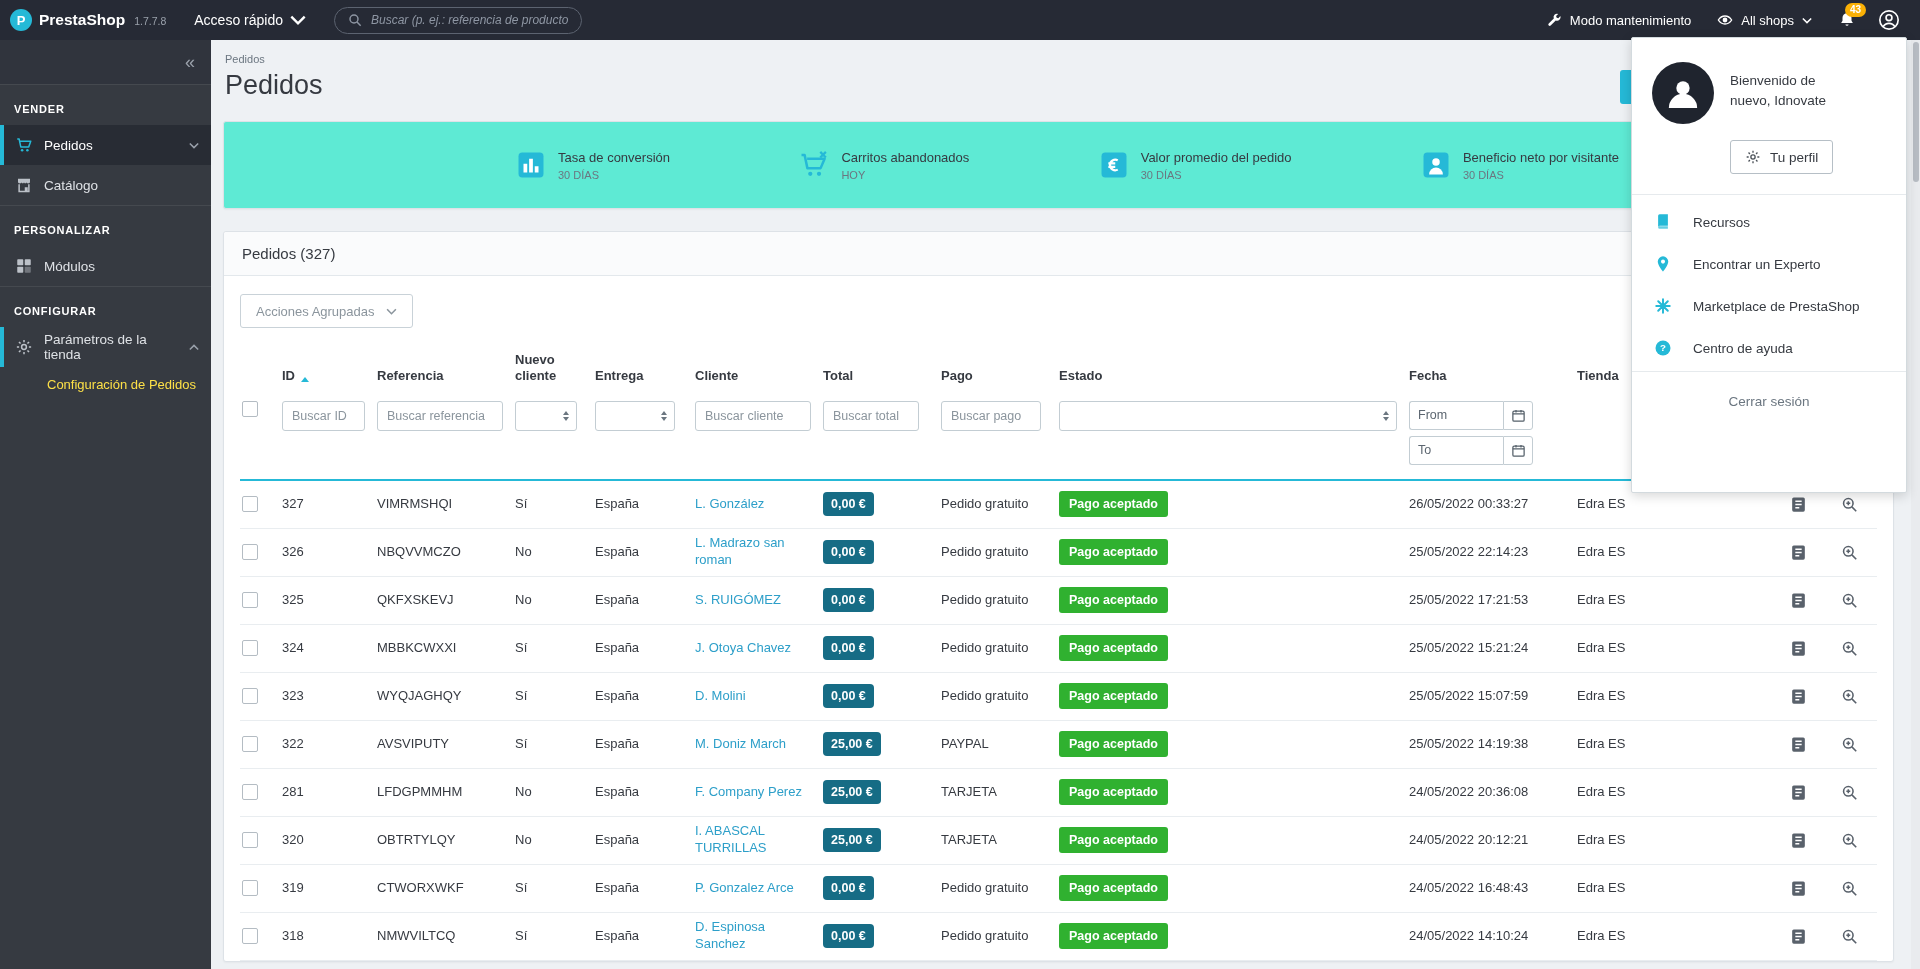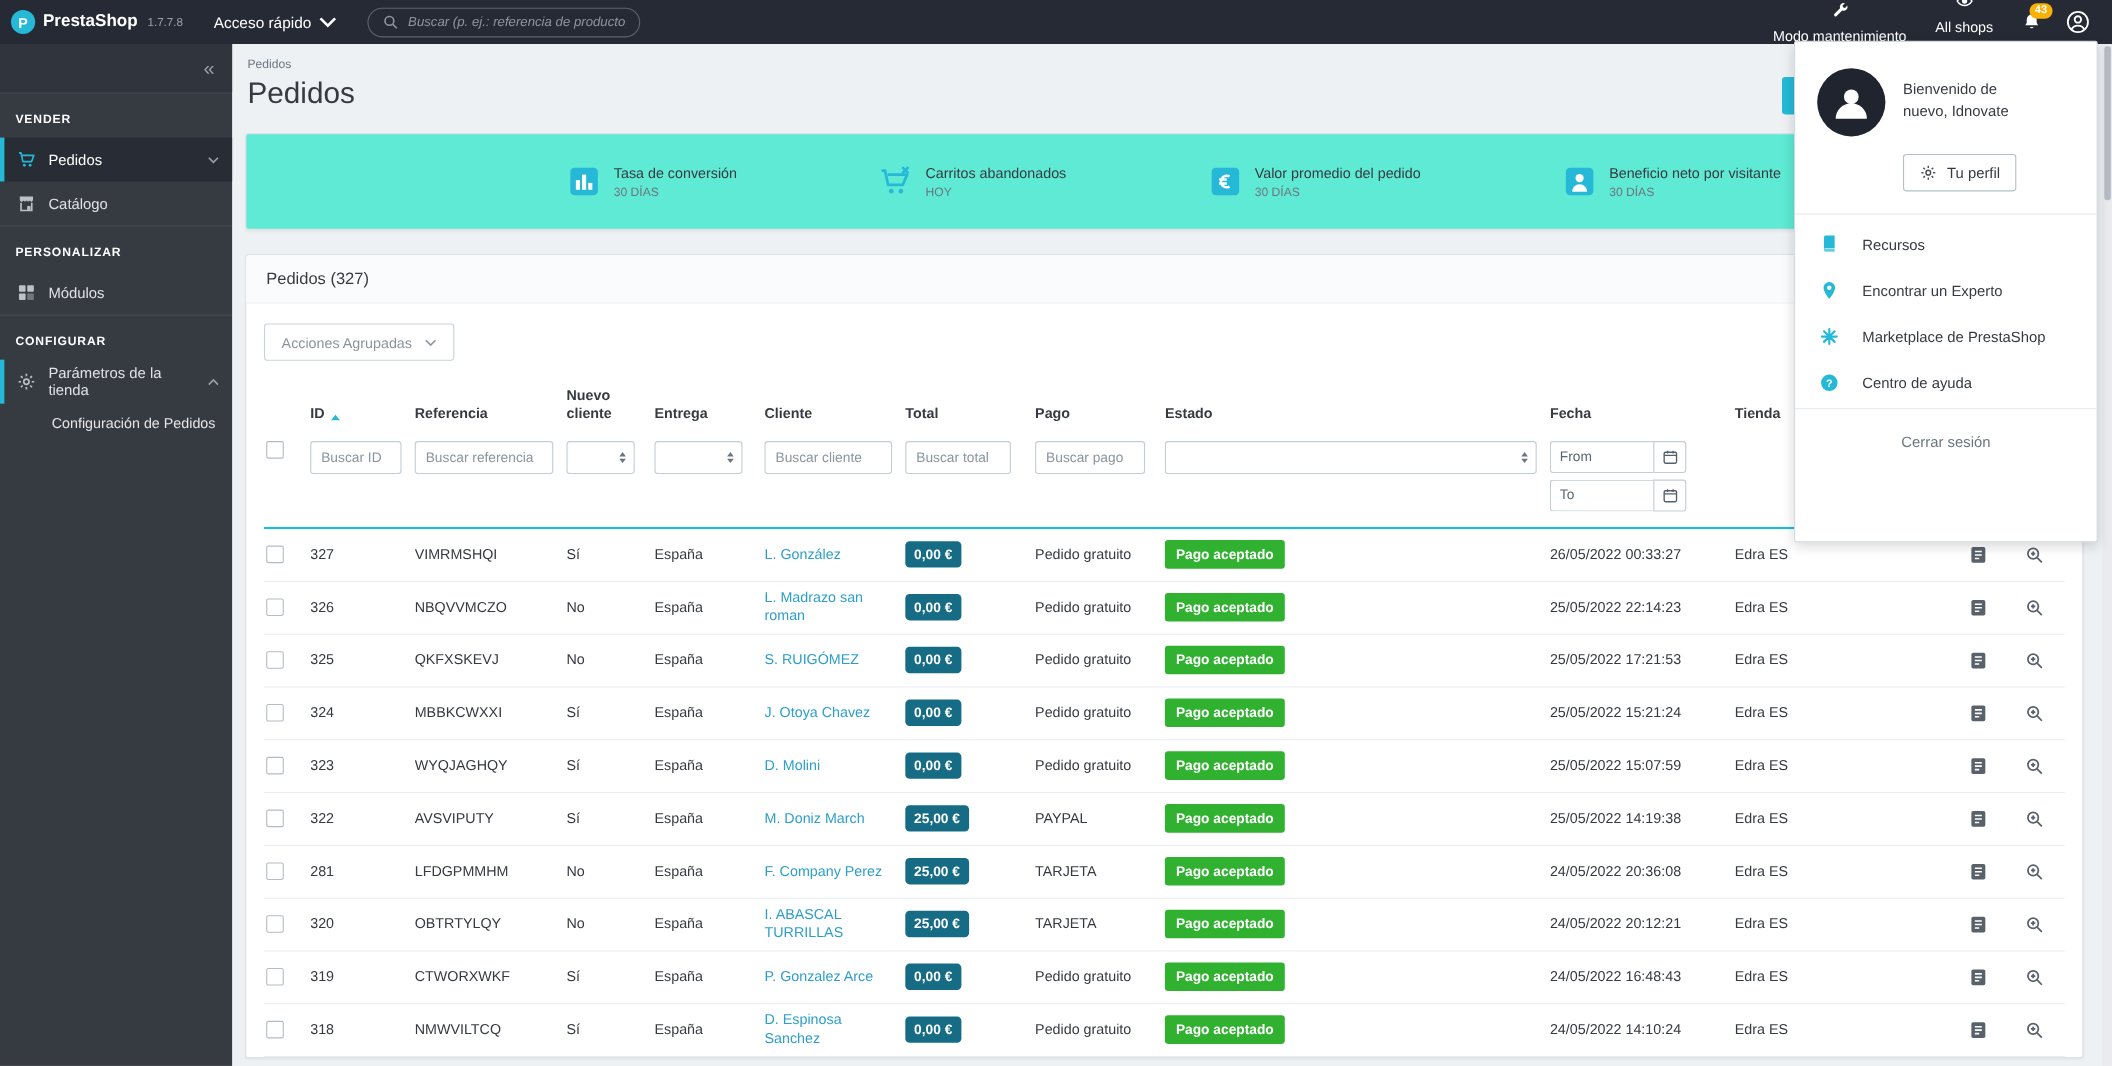--- a/index.html
+++ b/index.html
@@ -23,38 +23,38 @@
   .topbar{position:absolute;top:0;left:0;right:0;height:40px;background:var(--header-bg);display:flex;align-items:center;justify-content:space-between;padding:0 20px 0 10px;color:#fff;z-index:50;}
   .tb-left,.tb-right{display:flex;align-items:center;}
   .logo{display:flex;align-items:center;gap:7px;cursor:pointer;}
   .logo-mark{width:22px;height:22px;border-radius:50%;background:var(--accent);color:#fff;font-weight:bold;font-size:13px;display:flex;align-items:center;justify-content:center;}
   .logo-text{font-size:15.5px;font-weight:bold;color:#fff;}
   .version{color:#9aa1ab;font-size:10.5px;margin-left:2px;margin-top:2px;}
   .quick-access{margin-left:28px;display:flex;align-items:center;gap:7px;font-size:14px;cursor:pointer;}
   .search-box{margin-left:28px;width:248px;height:27px;border:1px solid #5c6370;border-radius:14px;display:flex;align-items:center;padding:0 12px;gap:8px;color:#8e96a3;}
   .search-box input{flex:1;min-width:0;background:transparent;border:none;outline:none;color:#d4d8de;font-style:italic;font-size:12px;font-family:inherit;}
   .search-box input::placeholder{color:#8e96a3;}
-  .tb-item{display:flex;align-items:center;gap:8px;font-size:13px;cursor:pointer;margin-left:26px;flex-direction:column;}
+  .tb-item{display:flex;align-items:center;gap:8px;font-size:13px;cursor:pointer;margin-left:26px;}
   .bell-wrap{position:relative;margin-left:26px;cursor:pointer;}
   .notif-badge{position:absolute;top:-8px;right:-10px;background:var(--notif-badge);color:#fff;font-size:10px;font-weight:bold;border-radius:9px;padding:2px 5px;line-height:1;}
   .tb-avatar{margin-left:22px;cursor:pointer;}
   .ico-16{width:16px;height:16px;} .ico-18{width:18px;height:18px;} .ico-22{width:22px;height:22px;}
 
   
   .sidebar{position:absolute;top:40px;left:0;width:211px;bottom:0;background:var(--sidebar-bg);z-index:20;}
   .collapse-row{height:44px;background:#30343d;display:flex;align-items:center;justify-content:flex-end;padding-right:16px;color:#9aa1ab;font-size:18px;cursor:pointer;}
   .nav-section-title{padding:18px 14px 10px;color:#fff;font-size:11px;font-weight:bold;letter-spacing:.8px;border-top:1px solid rgba(255,255,255,.08);}
   .nav-item{position:relative;display:flex;align-items:center;gap:11px;height:40px;padding:0 12px 0 15px;color:#dfe2e6;font-size:13.5px;cursor:pointer;}
   .nav-item .nav-ico{width:18px;height:18px;color:#bcc1c8;flex:none;}
   .nav-item.active{background:#282c34;color:#fff;}
   .nav-item.active .nav-ico{color:var(--accent);}
   .accent-left::before{content:"";position:absolute;left:0;top:0;bottom:0;width:4px;background:var(--accent);}
   .nav-caret{margin-left:auto;color:#9aa1ab;}
   .nav-sub{padding:2px 0 10px;}
-  .nav-sub-item{padding:8px 14px 8px 47px;color:#e5e5e5;font-size:13px;cursor:pointer;}
+  .nav-sub-item{padding:8px 14px 8px 47px;color:#fde047;font-size:13px;cursor:pointer;}
 
   
   .content{position:absolute;left:211px;top:40px;right:0;bottom:0;background:#eef1f4;padding:10px 26px 0 12px;overflow:hidden;}
   .breadcrumb{font-size:11px;color:#6b7680;margin:3px 0 5px 2px;}
   .page-title{font-size:27px;font-weight:500;color:var(--dark-text);margin:0 0 20px 2px;}
 
   .kpi-panel{background:#5eead4;border:1px solid #dde2e7;border-radius:3px;height:88px;display:flex;align-items:center;justify-content:space-between;padding:0 274px 0 292px;margin-bottom:22px;box-shadow:0 1px 2px rgba(0,0,0,.04);}
   .kpi{display:flex;align-items:center;gap:12px;}
   .kpi-ico{width:30px;height:30px;color:var(--accent);flex:none;}
   .kpi-label{font-size:13px;color:var(--dark-text);}

